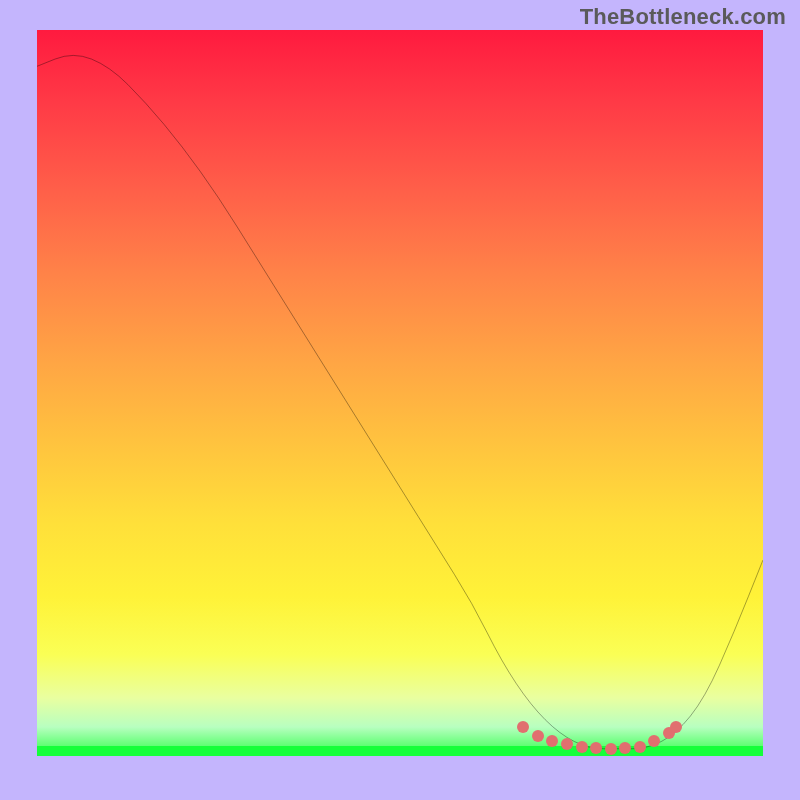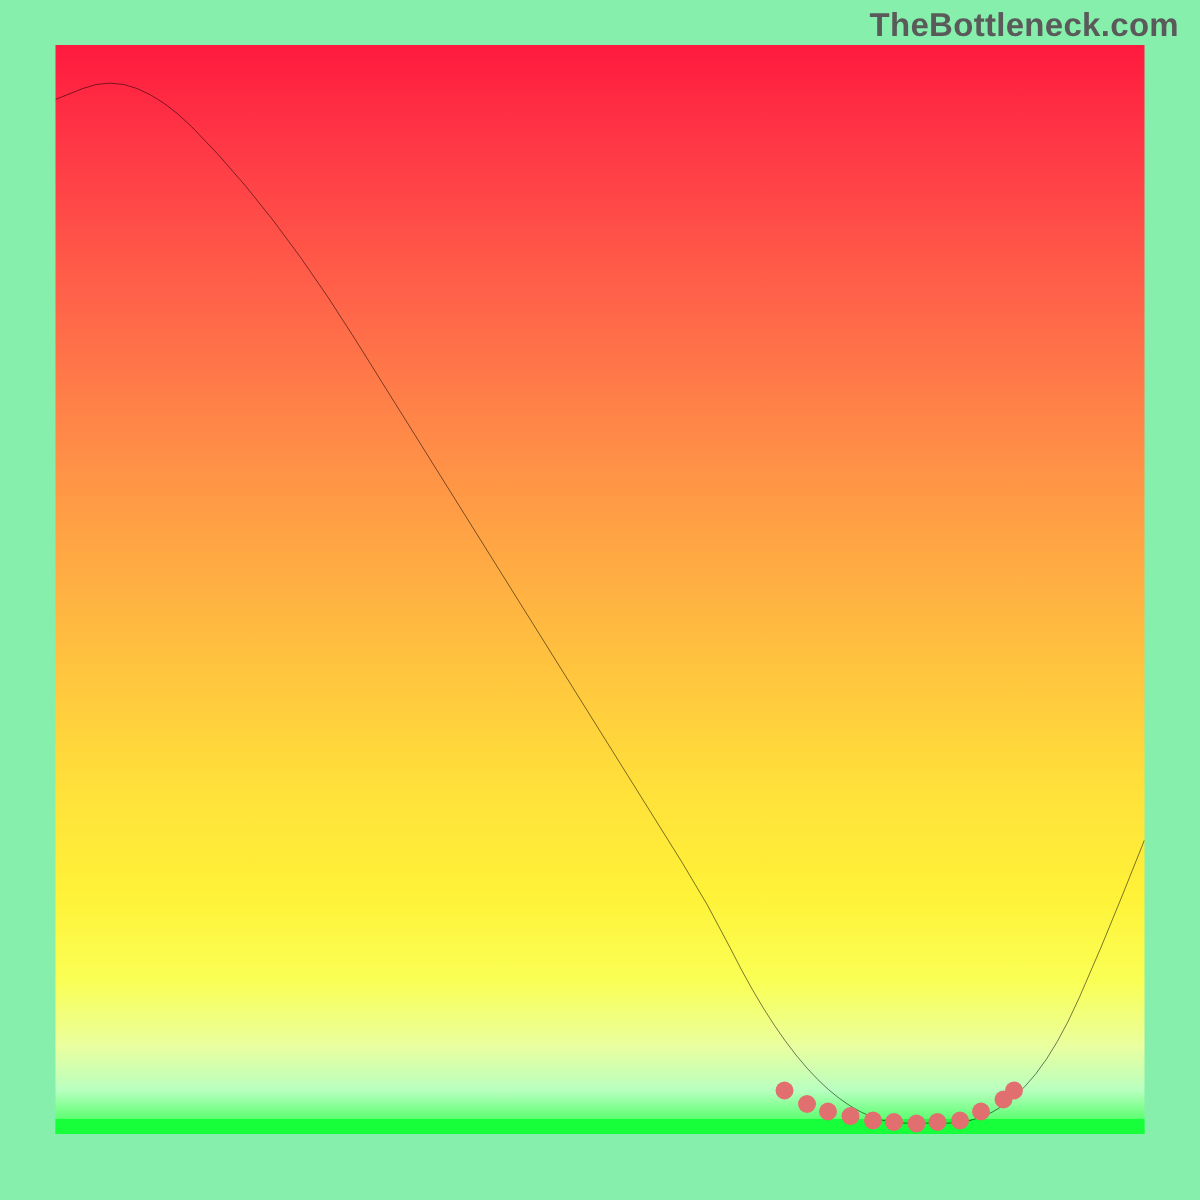--- a/index.html
+++ b/index.html
@@ -1,21 +1,21 @@
 <!DOCTYPE html>
 <html><head>
 <meta charset="utf-8">
 <style>
   * { margin: 0; padding: 0; box-sizing: border-box; }
   html, body { width: 800px; height: 800px; background: #000; overflow: hidden; }
   .container {
     position: relative;
     width: 800px;
     height: 800px;
-    background: #86efac;
+    background: #c4b5fd;
   }
   .watermark {
     position: absolute;
     top: 4px;
     right: 14px;
     color: #5a5a5a;
     font-family: Arial, sans-serif;
     font-size: 22px;
     font-weight: bold;
     letter-spacing: 0.2px;

